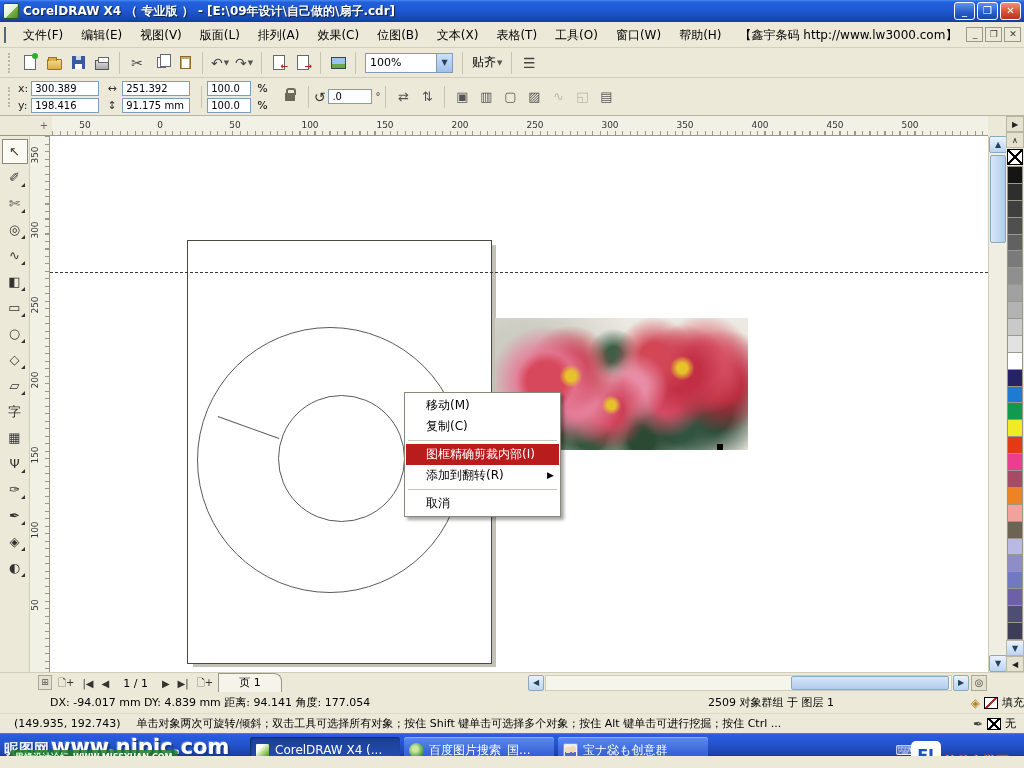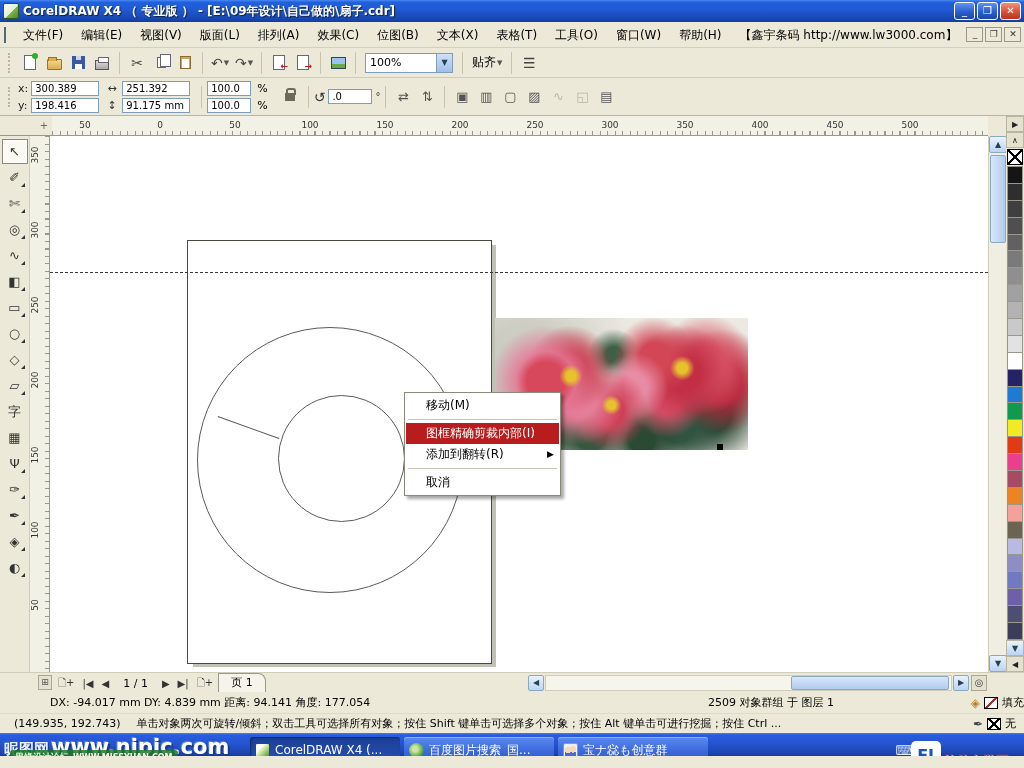--- a/index.html
+++ b/index.html
@@ -141,21 +141,21 @@
   #palette-colors { flex:1; display:flex; flex-direction:column; padding:0 1px; }
   .pal-cell { flex:1; border:1px solid #9a988a; border-top:none; }
   .pal-cell:first-child { border-top:1px solid #9a988a; }
 
   
   .bottomnav { position:absolute; left:0; top:672px; width:1024px; height:20px; background:#ece9d8; border-top:1px solid #d0cdbb; }
   .bn-corner { position:absolute; left:38px; top:2px; width:14px; height:15px; border:1px solid #aaa795; background:#e4e1cf; font-size:9px; text-align:center; color:#555; line-height:13px; }
   .pagenav { position:absolute; left:56px; top:1px; display:flex; align-items:center; gap:4px; height:18px; }
   .pn-btn { font-size:10px; color:#333; padding:0 2px; }
   .pn-ind { font-size:11px; padding:0 8px; }
-  .page-tab { position:absolute; left:218px; top:0; width:48px; height:19px; background:#f6f4ea; border:1px solid #9a988a; border-bottom:none; border-radius:0 8px 0 0; text-align:center; font-size:11px; line-height:18px; }
+  .page-tab { position:absolute; left:218px; top:0; width:64px; height:19px; background:#f6f4ea; border:1px solid #9a988a; border-bottom:none; border-radius:0 8px 0 0; text-align:center; font-size:11px; line-height:18px; }
   .hs-left { position:absolute; left:528px; top:2px; width:16px; height:16px; }
   .hs-track { position:absolute; left:545px; top:2px; width:407px; height:16px; background:#f6f5ec; border:1px solid #cfccba; }
   .hs-thumb { position:absolute; left:245px; top:0; width:158px; height:14px; background:linear-gradient(180deg,#d8e6f8,#b2ccee); border:1px solid #8ab; border-radius:2px; }
   .hs-right { position:absolute; left:953px; top:2px; width:16px; height:16px; }
   .hbtn { background:linear-gradient(180deg,#eaf2fd,#bcd4f2); border:1px solid #8ab; border-radius:2px; color:#245; font-size:8px; text-align:center; line-height:14px; }
   .navig { position:absolute; left:971px; top:2px; width:16px; height:16px; border:1px solid #aaa795; background:#e4e1cf; font-size:10px; text-align:center; line-height:14px; color:#444; }
 
   
   .status1 { position:absolute; left:8px; top:692px; width:1024px; height:21px; background:#ece9d8; display:flex; align-items:center; font-size:11px;padding-left:36px; }
   .status2 { position:absolute; left:0; top:713px; width:1024px; height:20px; background:#ece9d8; border-top:1px solid #dedbc8; display:flex; align-items:center; font-size:11px; }
@@ -428,20 +428,21 @@
     <div class="page"></div>
     <div class="guideline"></div>
     <div class="ring-outer"></div>
     <div class="ring-inner"></div>
     <div class="ring-line"></div>
     <div class="flower"></div>
     <div class="handle"></div>
 
     <div class="ctxmenu" id="ctxmenu">
         <div class="ctx-item">移动(M)</div>
+        <div class="ctx-item">复制(C)</div>
         <div class="ctx-sep"></div>
         <div class="ctx-item hl">图框精确剪裁内部(I)</div>
         <div class="ctx-item">添加到翻转(R)<span class="sub">▶</span></div>
         <div class="ctx-sep"></div>
         <div class="ctx-item">取消</div>
       </div>
   </div>
 
   <div class="vscroll">
     <div class="sbtn" style="top:0;">▲</div>

